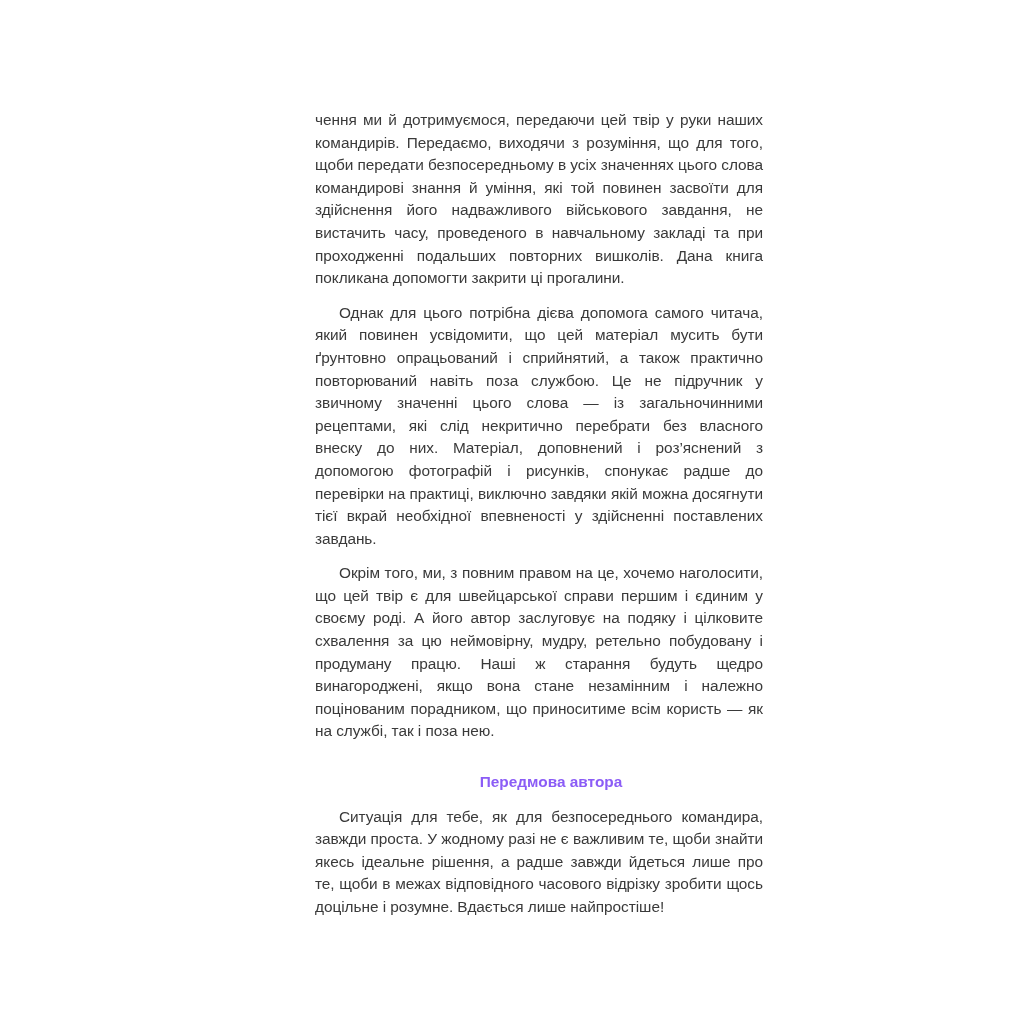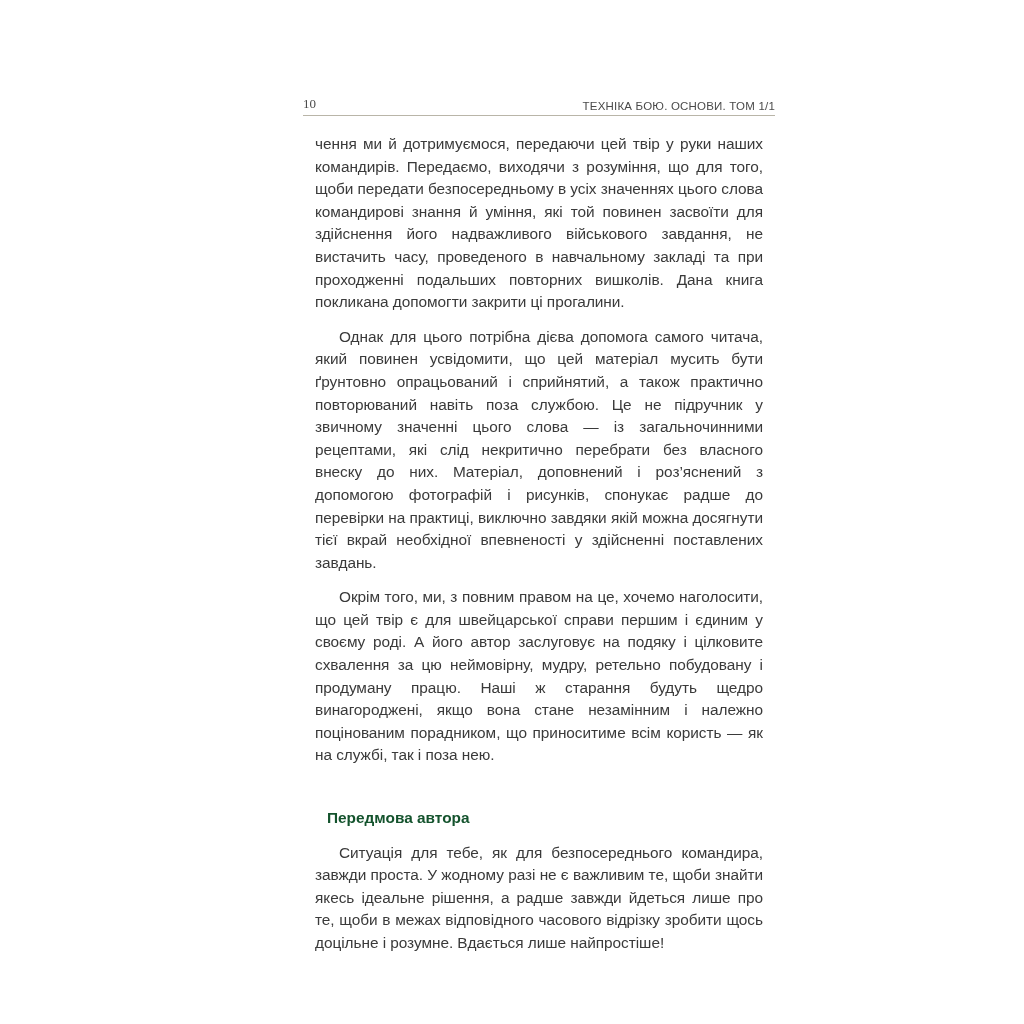--- a/index.html
+++ b/index.html
@@ -23,32 +23,28 @@
       margin: 12px; font-size: 15.4px; line-height: 22.6px;
       text-align: justify; text-align-last: left;
       letter-spacing: -0.05px;
     }
     .para.indent { text-indent: 24px; }
     .signature {
       margin-top: 19px; text-align: right; font-style: italic;
       font-size: 15.4px; line-height: 23px; color: #3a3a3a;
     }
     .heading {
-      margin-top: 40px; font-weight: bold; font-size: 15.4px; line-height: 22.6px;
-      color: #14532d; padding-left: 24px;
+      margin-top: 28px; font-weight: bold; font-size: 15.4px; line-height: 22.6px;
+      color: #8b5cf6; padding-left: 24px; text-align: center;
     }
   </style>
 </head>
 <body>
 
 <div class="page">
-  <div class="running-head">
-    <span class="folio">10</span>
-    <span class="book-title">ТЕХНІКА БОЮ. ОСНОВИ. ТОМ 1/1</span>
-  </div>
 
   <div class="body">
     <p class="para">чення ми й дотримуємося, передаючи цей твір у руки наших командирів. Передаємо, виходячи з розуміння, що для того, щоби передати безпосередньому в усіх значеннях цього слова командирові знання й уміння, які той повинен засвоїти для здійснення його надважливого військового завдання, не вистачить часу, проведеного в навчальному закладі та при проходженні подальших повторних вишколів. Дана книга покликана допомогти закрити ці прогалини.</p>
     <p class="para indent">Однак для цього потрібна дієва допомога самого читача, який повинен усвідомити, що цей матеріал мусить бути ґрунтовно опрацьований і сприйнятий, а також практично повторюваний навіть поза службою. Це не підручник у звичному значенні цього слова — із загальночинними рецептами, які слід некритично перебрати без власного внеску до них. Матеріал, доповнений і роз’яснений з допомогою фотографій і рисунків, спонукає радше до перевірки на практиці, виключно завдяки якій можна досягнути тієї вкрай необхідної впевненості у здійсненні поставлених завдань.</p>
     <p class="para indent">Окрім того, ми, з повним правом на це, хочемо наголосити, що цей твір є для швейцарської справи першим і єдиним у своєму роді. А його автор заслуговує на подяку і цілковите схвалення за цю неймовірну, мудру, ретельно побудовану і продуману працю. Наші ж старання будуть щедро винагороджені, якщо вона стане незамінним і належно поцінованим порадником, що приноситиме всім користь — як на службі, так і поза нею.</p>
 
     <div class="signature">
     </div>
 
     <div class="heading">Передмова автора</div>

